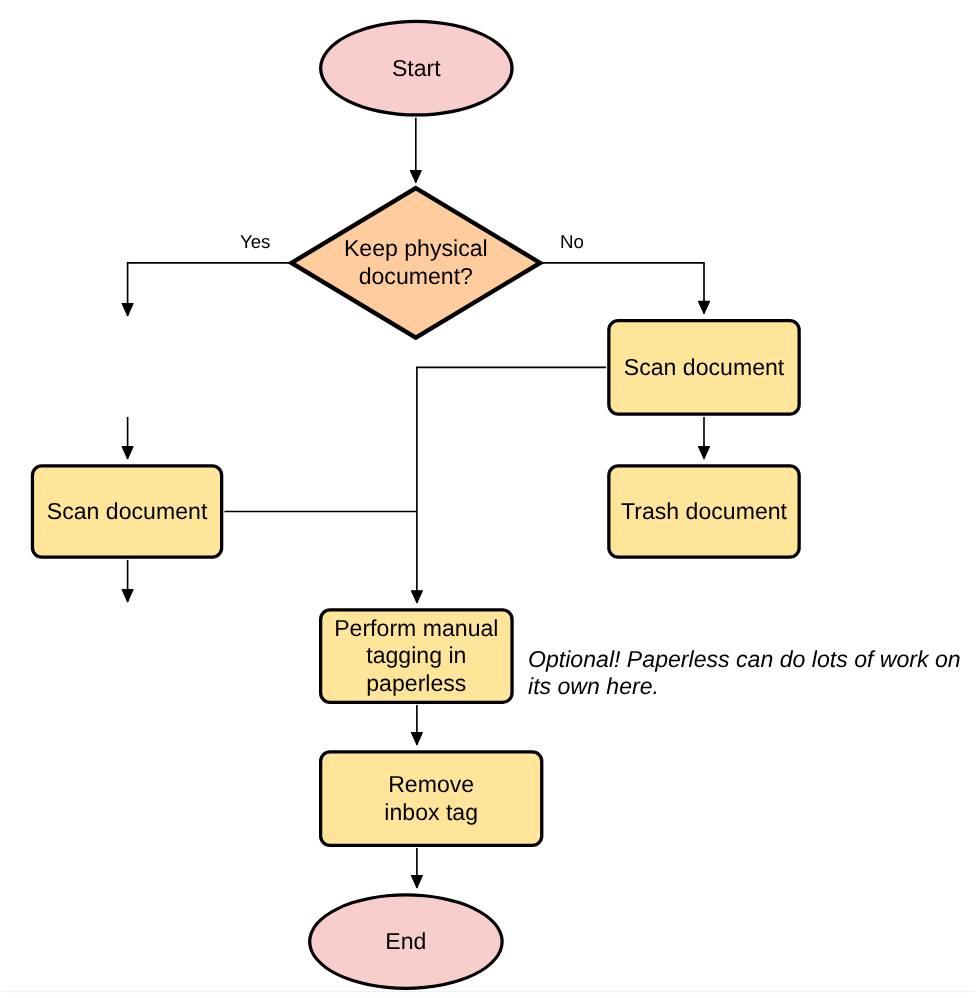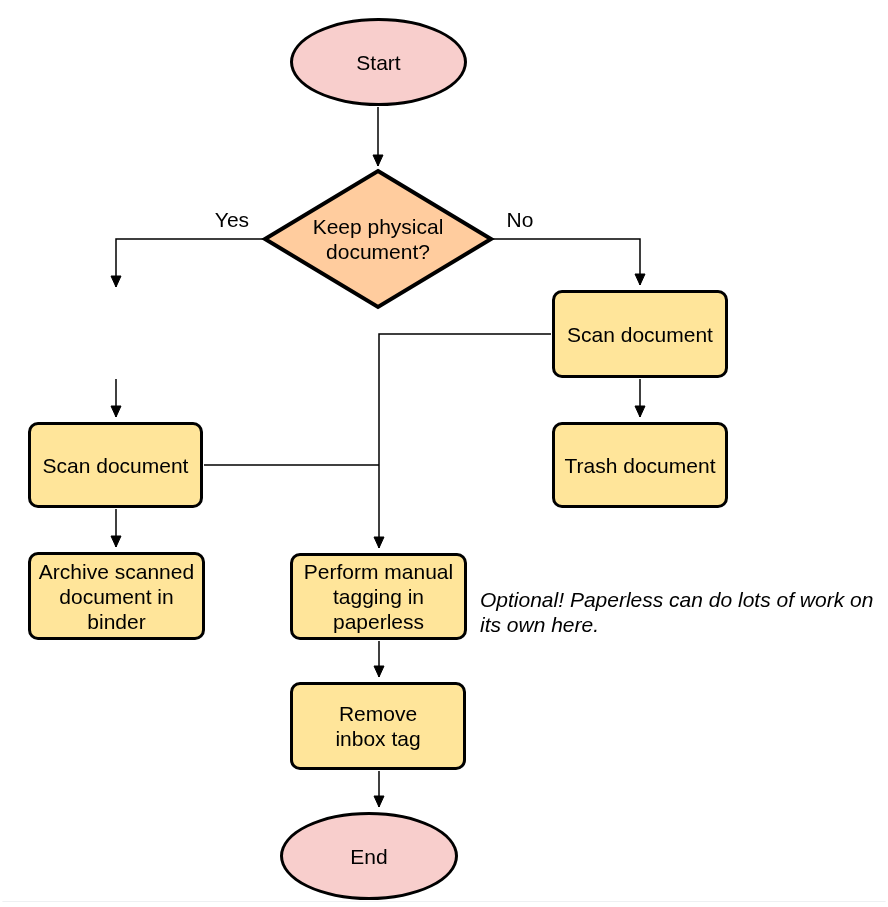--- a/index.html
+++ b/index.html
@@ -46,21 +46,21 @@
     align-items: center;
     justify-content: center;
     text-align: center;
     white-space: pre-line;
     font-size: 21px;
     line-height: 25px;
   }
   .edge-label {
     position: absolute;
     text-align: center;
-    font-size: 21px;
+    font-size: 17px;
     line-height: 22px;
   }
   .annotation {
     position: absolute;
     font-size: 21px;
     line-height: 25px;
     font-style: italic;
     white-space: pre-line;
     text-align: left;
   }
@@ -106,35 +106,32 @@
   <div class="decision-label" style="left:278px; top:214px; width:200px; height:50px;">Keep physical
 document?</div>
 
   <div class="edge-label" style="left:205px; top:209px; width:54px;">Yes</div>
 
   <div class="edge-label" style="left:495px; top:209px; width:50px;">No</div>
 
 
   <div class="node process" style="left:28px; top:422px; width:175px; height:86px;">Scan document</div>
 
-  <div class="node process" style="left:28px; top:552px; width:177px; height:88px;">Archive scanned
-document in
-binder</div>
 
   <div class="node process" style="left:552px; top:290px; width:176px; height:88px;">Scan document</div>
 
   <div class="node process" style="left:552px; top:422px; width:176px; height:86px;">Trash document</div>
 
   <div class="node process" style="left:290px; top:553px; width:177px; height:87px;">Perform manual
 tagging in
 paperless</div>
 
   <div class="annotation" style="left:480px; top:587px; width:410px;">Optional! Paperless can do lots of work on
 its own here.</div>
 
-  <div class="node process" style="left:290px; top:682px; width:176px; height:88px;">Remove
+  <div class="node process" style="left:290px; top:682px; width:204px; height:88px;">Remove
 inbox tag</div>
 
   <div class="node terminator" style="left:280px; top:812px; width:178px; height:88px;">End</div>
 
   <div class="bottom-divider"></div>
 
 </div>
 
 </body></html>

